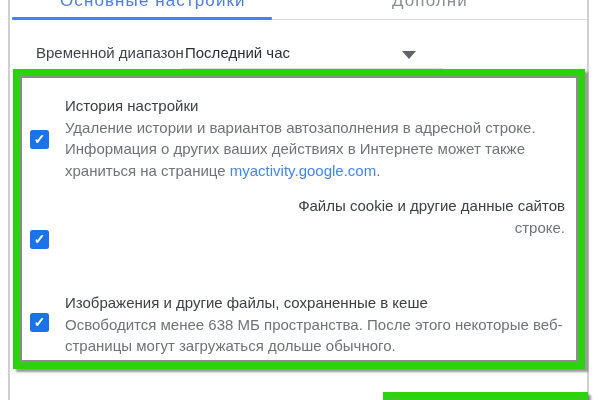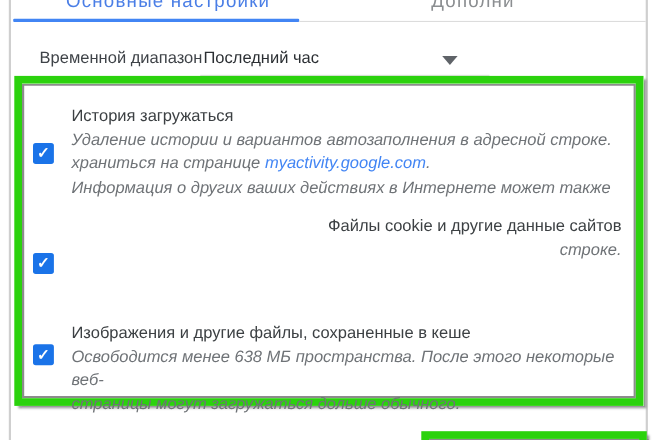--- a/index.html
+++ b/index.html
@@ -93,21 +93,21 @@
   .cb3 { top: 313px; }
 
   .section {
     position: absolute; left: 65px; width: 500px;
     font-size: 15px; line-height: 21.5px;
   }
   .sec1 { top: 95px; }
   .sec2 { top: 195px; text-align: right; }
   .sec3 { top: 292px; }
   .section .title { color: #3c4043; }
-  .section .desc { color: #6f7377; font-style: italic; }
+  .section .desc { color: #6f7377; }
   .link {
     color: #4285f4; text-decoration: none; cursor: pointer;
   }
 </style>
 </head>
 <body>
 
 <div class="edge edge-left"></div>
 <div class="edge edge-right"></div>
 
@@ -125,24 +125,24 @@
 </div>
 
 <div class="annotation annotation-main"></div>
 <div class="annotation annotation-button"></div>
 
 <div class="checkbox cb1">✓</div>
 <div class="checkbox cb2">✓</div>
 <div class="checkbox cb3">✓</div>
 
 <div class="section sec1">
-  <div class="title">История загружаться</div>
+  <div class="title">История настройки</div>
   <div class="desc">Удаление истории и вариантов автозаполнения в адресной строке.</div>
+  <div class="desc">Информация о других ваших действиях в Интернете может также</div>
   <div class="desc"><span>храниться на странице </span><a class="link">myactivity.google.com</a><span>.</span></div>
-  <div class="desc">Информация о других ваших действиях в Интернете может также</div>
 </div>
 
 <div class="section sec2">
   <div class="title">Файлы cookie и другие данные сайтов</div>
   <div class="desc">строке.</div>
 </div>
 
 <div class="section sec3">
   <div class="title">Изображения и другие файлы, сохраненные в кеше</div>
   <div class="desc">Освободится менее 638 МБ пространства. После этого некоторые веб-</div>

